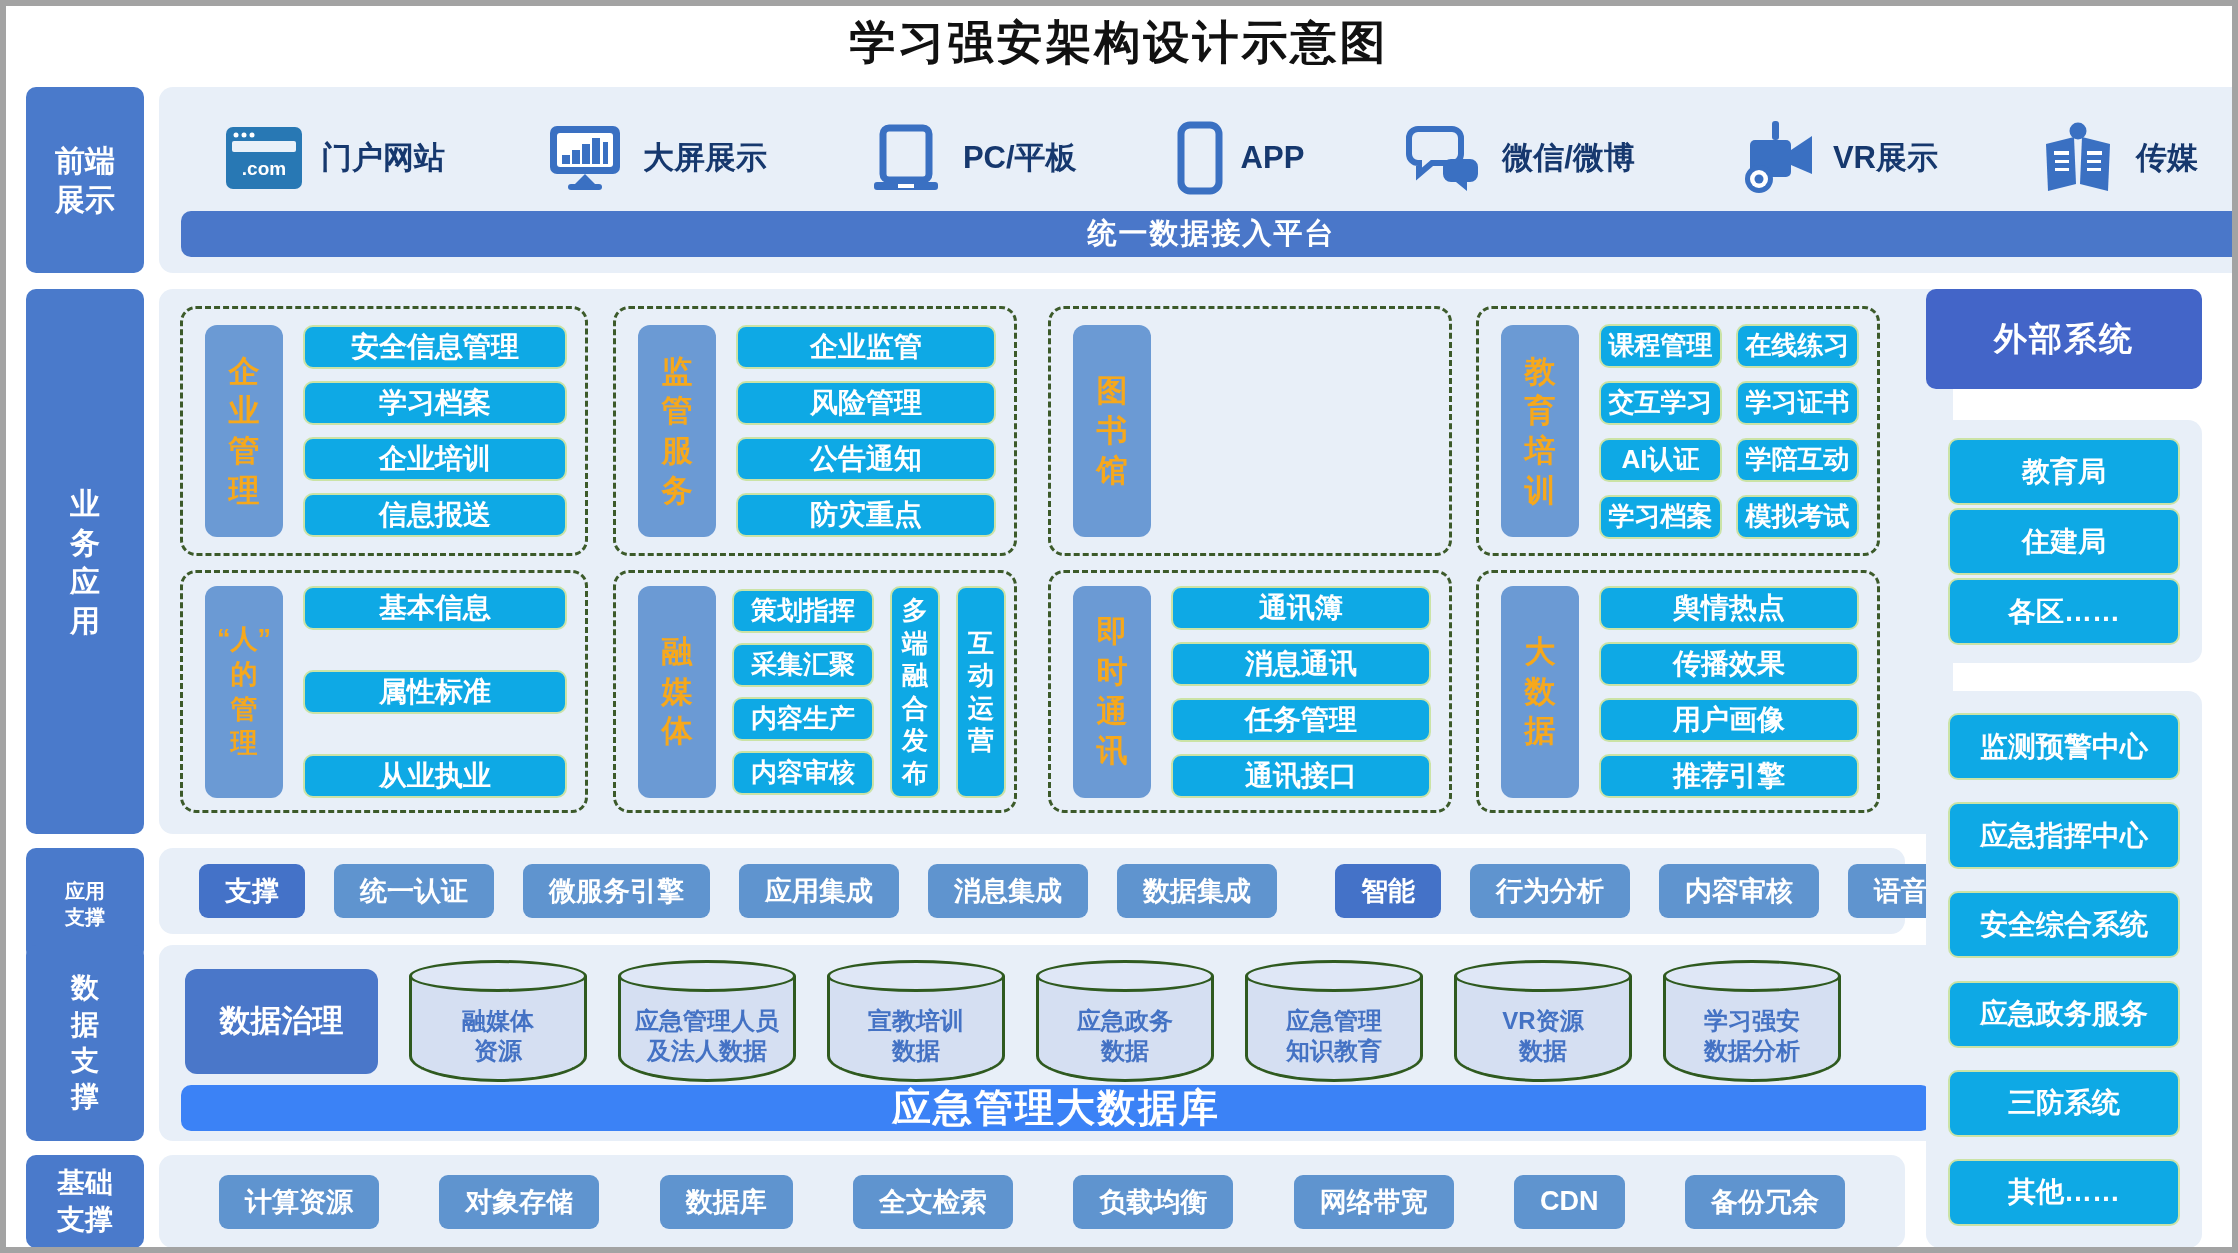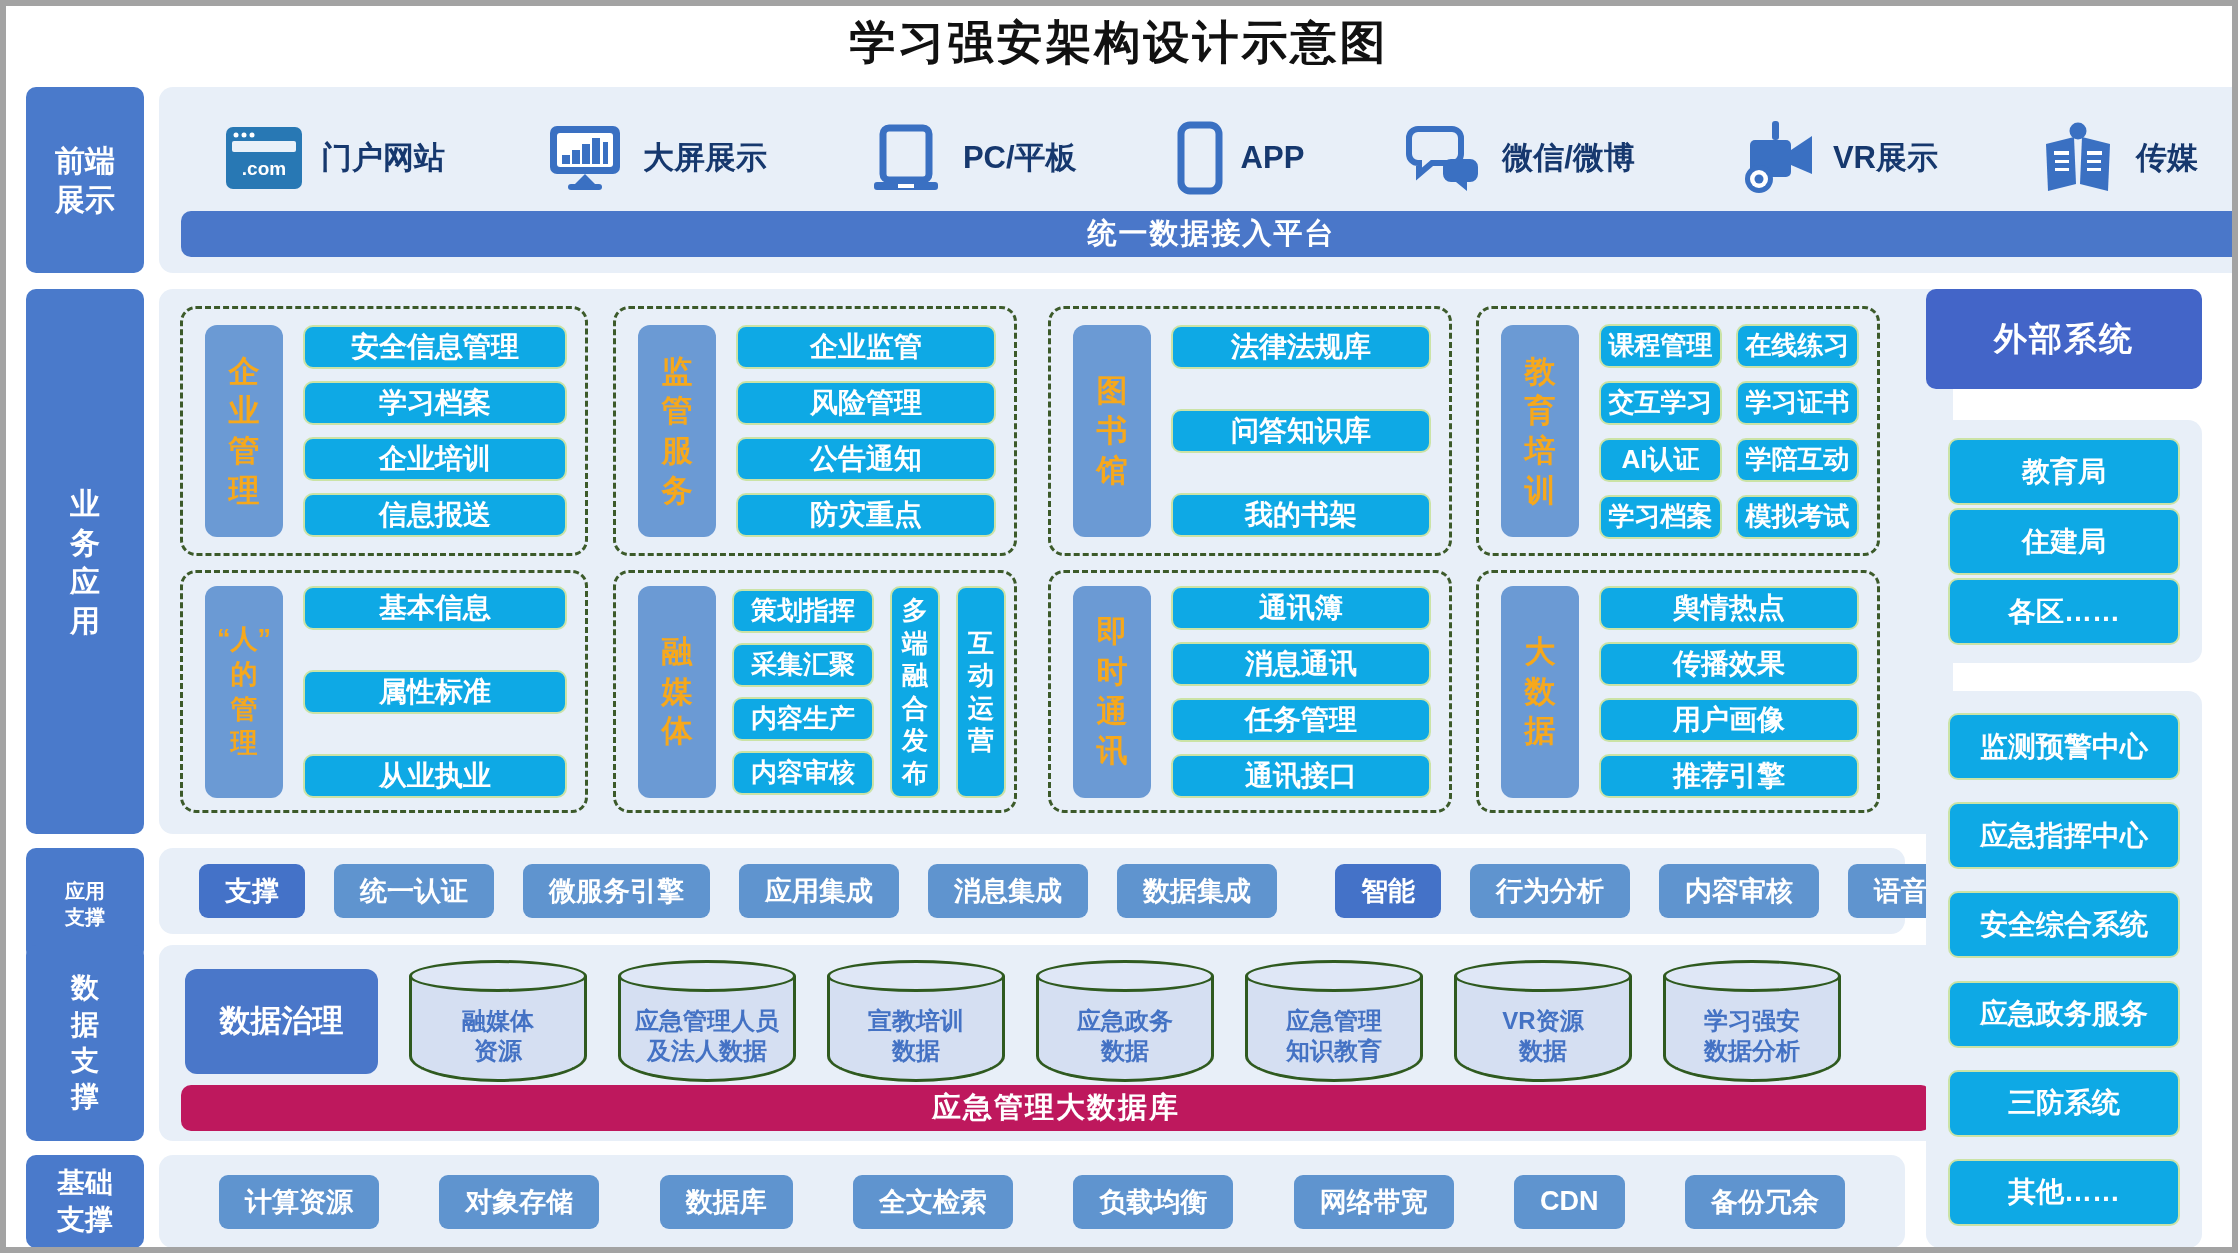--- a/index.html
+++ b/index.html
@@ -69,22 +69,22 @@
   
   .ds-row{position:absolute;top:14px;left:26px;right:20px;height:124px;display:flex;align-items:center;gap:31px;}
   .governance{width:193px;height:105px;background:#4a77c9;border-radius:12px;color:#fff;font-weight:bold;font-size:31px;
               display:flex;align-items:center;justify-content:center;flex-shrink:0;}
   .cylinder{position:relative;width:178px;height:122px;flex-shrink:0;}
   .cylinder::before{content:"";position:absolute;top:0;left:0;width:100%;height:32px;background:#dfe7f6;
                     border:3px solid #2f5a1f;border-radius:50%;box-sizing:border-box;z-index:2;}
   .cyl-body{position:absolute;top:16px;left:0;right:0;bottom:0;background:#d5dff2;border:3px solid #2f5a1f;border-top:none;
             border-radius:0 0 50% 50% / 0 0 26px 26px;box-sizing:border-box;display:flex;align-items:center;justify-content:center;padding-top:16px;}
   .cyl-text{white-space:pre-line;font-size:24px;font-weight:bold;color:#4472c4;text-align:center;line-height:1.25;}
-  .big-bar{position:absolute;left:22px;right:22px;bottom:10px;height:46px;background:#be185d;border-radius:10px;
-           color:#fff;font-weight:bold;font-size:29px;display:flex;align-items:center;justify-content:center;letter-spacing:2px;}
+  .big-bar{position:absolute;left:22px;right:22px;bottom:10px;height:46px;background:#3b82f6;border-radius:10px;
+           color:#fff;font-weight:bold;font-size:39px;display:flex;align-items:center;justify-content:center;letter-spacing:2px;}
 
   
   .ext-header{position:absolute;left:1920px;top:283px;width:276px;height:100px;background:#4365c8;border-radius:10px;
               color:#fff;font-weight:bold;font-size:33px;display:flex;align-items:center;justify-content:center;letter-spacing:2px;}
   .ext-box{position:absolute;left:1920px;width:276px;background:#e8eff8;border-radius:14px;display:flex;flex-direction:column;
            align-items:center;justify-content:space-between;box-sizing:border-box;}
   #ext-box1{top:414px;height:243px;padding:18px 0;}
   #ext-box2{top:685px;height:557px;padding:22px 0;}
   .ext-btn{width:232px;height:67px;font-size:28px;}
 </style>
@@ -241,25 +241,20 @@
         <div class="cy mod">防灾重点</div>
       </div>
     </div>
 
     <div class="dash-box" id="g2">
       <div class="grp-label">
           <span>图
 书
 馆</span>
         </div>
-      <div class="grp-items stack">
-        <div class="cy mod">法律法规库</div>
-        <div class="cy mod">问答知识库</div>
-        <div class="cy mod">我的书架</div>
-      </div>
     </div>
 
     <div class="dash-box" id="g3">
       <div class="grp-label">
           <span>教
 育
 培
 训</span>
         </div>
       <div class="grid2">

